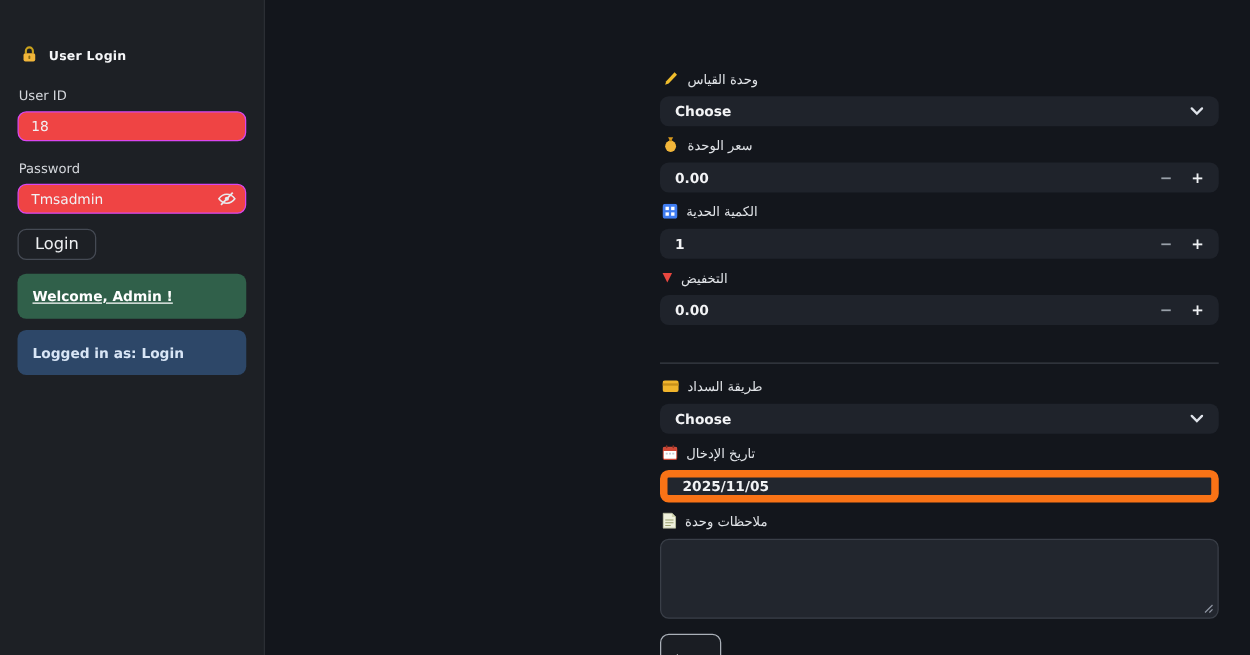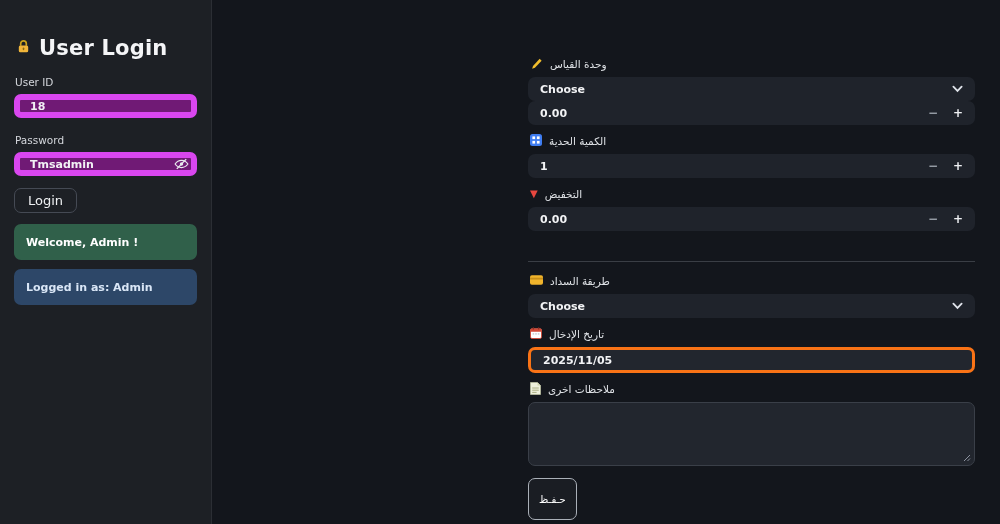--- a/index.html
+++ b/index.html
@@ -10,43 +10,43 @@
     font-family:"DejaVu Sans", sans-serif;
     display:flex;
   }
   
   .sidebar {
     width:212px; height:100%; flex:0 0 212px;
     background:#1d2025; border-right:1px solid #2b2e34;
     padding:36px 14px 0;
   }
   .title-row { display:flex; align-items:center; gap:8px; margin:0 2px 16px; }
-  .title-row h1 { margin:0; font-size:21px; font-weight:bold; color:#f4f5f7; letter-spacing:.2px; }
+  .title-row h1 { margin:0; font-size:10px; font-weight:bold; color:#f4f5f7; letter-spacing:.2px; }
   .sb-label { display:block; font-size:10.5px; color:#d4d7dc; margin:0 1px 6px; }
   .sb-input {
-    width:100%; height:24px; background:#701a75; border:6px solid #d946ef;
-    border-radius:7px; color:#f1f2f4; font-size:11px; font-weight:700;
+    width:100%; height:24px; background:#ef4444; border:1px solid #d946ef;
+    border-radius:7px; color:#f1f2f4; font-size:11px; font-weight:400;
     padding:0 10px; outline:none; font-family:"DejaVu Sans", sans-serif;
   }
   .pw-wrap { position:relative; }
   .eye-btn {
     position:absolute; right:8px; top:50%; transform:translateY(-50%);
     background:none; border:none; padding:0; margin:0; cursor:pointer; line-height:0;
   }
   .gap-13 { margin-top:13px; }
   .login-btn {
     margin-top:12px; height:25px; padding:0 13px;
     background:transparent; border:1px solid #454a54; border-radius:7px;
     color:#eef0f2; font-size:13px; font-family:"DejaVu Sans", sans-serif; cursor:pointer;
   }
   .alert {
     height:36px; border-radius:7px; display:flex; align-items:center;
     padding:0 12px; font-size:11px; font-weight:600;
   }
-  .alert-green { margin-top:11px; background:#30604a; color:#ffffff; }
+  .alert-green { margin-top:11px; background:#30604a; color:#ffffff;text-decoration:underline; }
   .alert-blue  { margin-top:9px;  background:#2d4768; color:#d9e6f6; }
   
   .main { flex:1; position:relative; background:#13161c; }
   .form { position:absolute; left:316px; top:25px; width:447px;margin-top:28px; }
   .f-label {
     display:flex; align-items:center; gap:7px; height:14px;
     font-size:10.5px; color:#dfe2e6; margin:9px 2px 6px;
   }
   .f-label:first-child { margin-top:4px; }
   .f-label .txt { line-height:14px; }
@@ -58,21 +58,21 @@
   .control .chev { margin-left:auto; line-height:0; }
   .stepper { margin-left:auto; display:flex; align-items:center; gap:15px; }
   .step-btn {
     background:none; border:none; padding:0; margin:0; cursor:pointer;
     font-size:12px; font-weight:bold; font-family:"DejaVu Sans", sans-serif; line-height:1;
   }
   .step-minus { color:#99a0a9; }
   .step-plus  { color:#eef0f3; }
   .divider { border:0; border-top:1px solid #3a3e45; margin:30px 0 12px; }
   .date-input {
-    height:26px; background:#22262e; border:3px solid #f97316; border-radius:7px;
+    height:26px; background:#22262e; border:6px solid #f97316; border-radius:7px;
     display:flex; align-items:center; padding:0 12px;
     font-size:11px; font-weight:600; color:#f2f3f5; cursor:text;
   }
   .notes-area {
     position:relative; width:447px; height:64px; margin-top:0;
     background:#22262e; border:1px solid #3a3f48; border-radius:7px;
   }
   .notes-area textarea {
     width:100%; height:100%; background:transparent; border:none; outline:none;
     resize:none; color:#f2f3f5; font-size:11px; padding:8px 10px;
@@ -117,21 +117,21 @@
       </span>
     </button>
   </div>
 
   <button class="login-btn">Login</button>
 
   <div class="alert alert-green">
     <span>Welcome, Admin !</span>
   </div>
   <div class="alert alert-blue">
-    <span>Logged in as: Admin</span>
+    <span>Logged in as: Login</span>
   </div>
 </aside>
 
 <main class="main">
   <div class="form">
 
     
     <div class="f-label">
       <span>
         <svg width="13" height="13" viewBox="0 0 14 14">
@@ -143,20 +143,30 @@
     <div class="control">
       <span>Choose</span>
       <span class="chev">
         <svg width="11" height="8" viewBox="0 0 12 8">
           <polyline points="1.5,1.5 6,6 10.5,1.5" fill="none" stroke="#dfe3ea" stroke-width="2" stroke-linecap="round"></polyline>
         </svg>
       </span>
     </div>
 
     
+    <div class="f-label">
+      <span>
+        <svg width="13" height="13" viewBox="0 0 14 14">
+          <path d="M4.8 0.8h4.4L7.8 3.4H6.2z" fill="#d9991c"></path>
+          <ellipse cx="7" cy="8.6" rx="4.7" ry="5" fill="#f2b63a"></ellipse>
+          <rect x="5.6" y="3" width="2.8" height="1.2" rx="0.6" fill="#b8820f"></rect>
+        </svg>
+      </span>
+      <span class="txt">سعر الوحدة</span>
+    </div>
     <div class="control">
       <span>0.00</span>
       <span class="stepper">
         <button class="step-btn step-minus">−</button>
         <button class="step-btn step-plus">+</button>
       </span>
     </div>
 
     
     <div class="f-label">
@@ -236,21 +246,21 @@
     <div class="f-label">
       <span>
         <svg width="11" height="13" viewBox="0 0 11 13">
           <path d="M0.5 0.5h7l3 3v9h-10z" fill="#eef0dc" stroke="#b9bda0" stroke-width="0.8"></path>
           <path d="M7.5 0.5v3h3z" fill="#cfd3ae"></path>
           <line x1="2.2" y1="6" x2="8.8" y2="6" stroke="#9aa06f" stroke-width="0.8"></line>
           <line x1="2.2" y1="8.2" x2="8.8" y2="8.2" stroke="#9aa06f" stroke-width="0.8"></line>
           <line x1="2.2" y1="10.4" x2="6.6" y2="10.4" stroke="#9aa06f" stroke-width="0.8"></line>
         </svg>
       </span>
-      <span class="txt">ملاحظات اخرى</span>
+      <span class="txt">ملاحظات وحدة</span>
     </div>
     <div class="notes-area">
       <textarea style=""></textarea>
       <span class="resize-handle">
         <svg width="8" height="8" viewBox="0 0 8 8">
           <path d="M7 1L1 7M7 4.5L4.5 7" stroke="#8d93a0" stroke-width="1" fill="none"></path>
         </svg>
       </span>
     </div>
 

